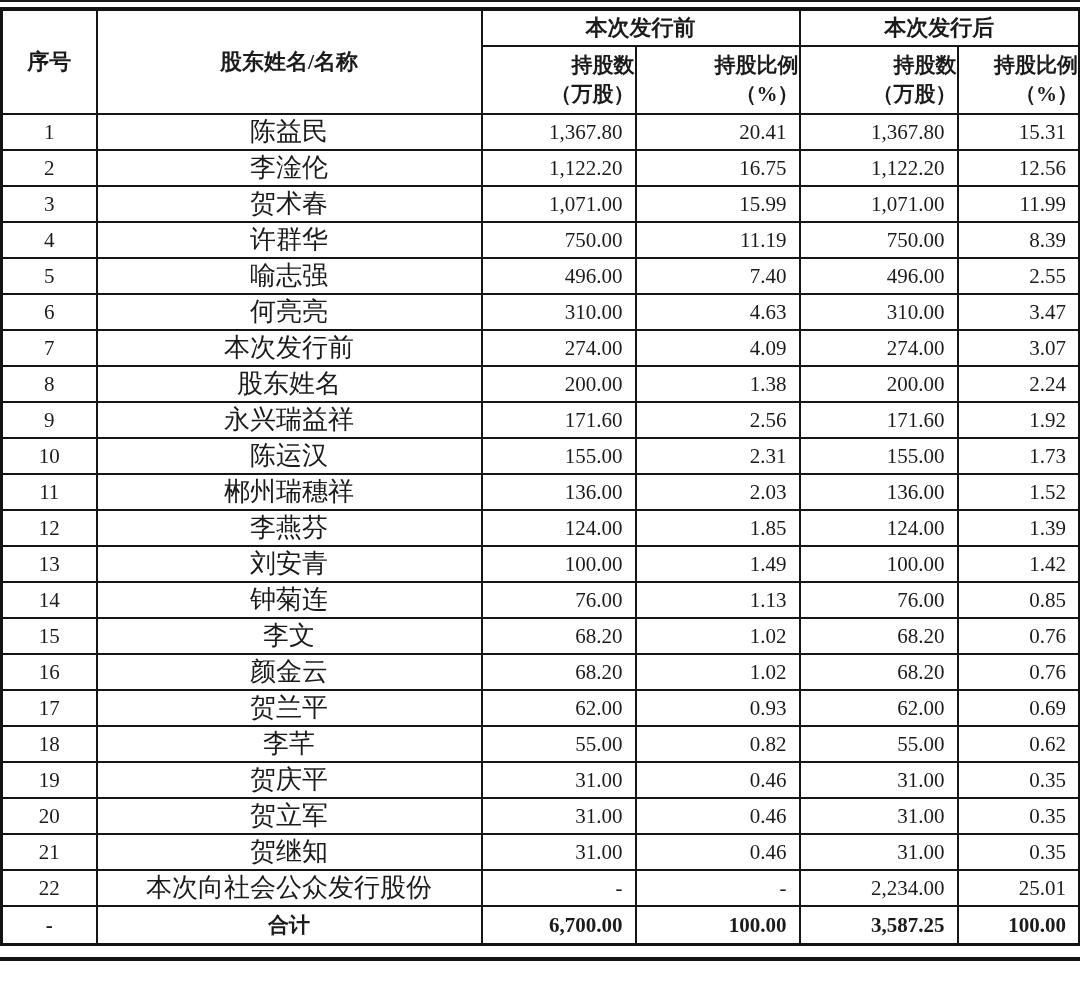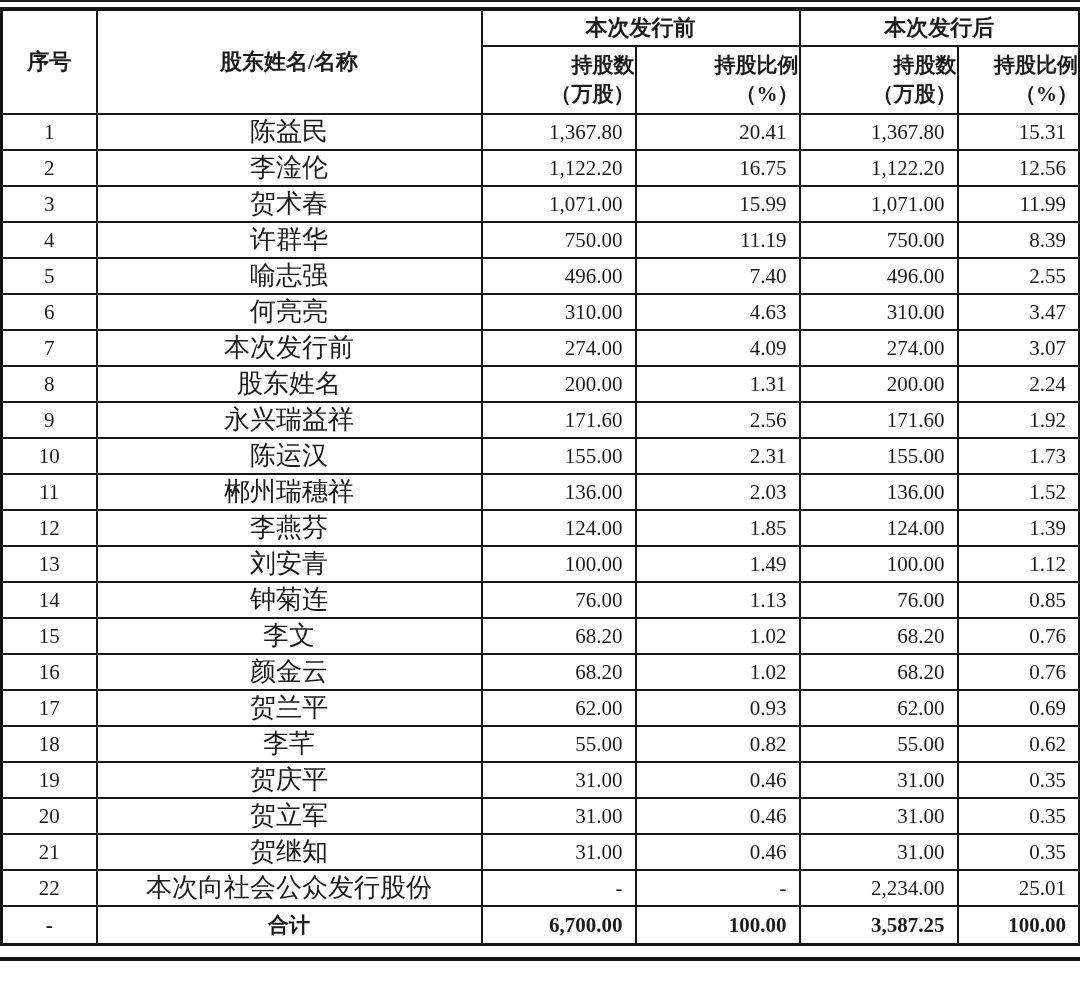--- a/index.html
+++ b/index.html
@@ -141,21 +141,21 @@
           <td class="ctr name">本次发行前</td>
           <td class="num">274.00</td>
           <td class="num">4.09</td>
           <td class="num">274.00</td>
           <td class="num">3.07</td>
         </tr>
         <tr>
           <td class="ctr">8</td>
           <td class="ctr name">股东姓名</td>
           <td class="num">200.00</td>
-          <td class="num">1.31</td>
+          <td class="num">1.38</td>
           <td class="num">200.00</td>
           <td class="num">2.24</td>
         </tr>
         <tr>
           <td class="ctr">9</td>
           <td class="ctr name">永兴瑞益祥</td>
           <td class="num">171.60</td>
           <td class="num">2.56</td>
           <td class="num">171.60</td>
           <td class="num">1.92</td>
@@ -183,21 +183,21 @@
           <td class="num">1.85</td>
           <td class="num">124.00</td>
           <td class="num">1.39</td>
         </tr>
         <tr>
           <td class="ctr">13</td>
           <td class="ctr name">刘安青</td>
           <td class="num">100.00</td>
           <td class="num">1.49</td>
           <td class="num">100.00</td>
-          <td class="num">1.12</td>
+          <td class="num">1.42</td>
         </tr>
         <tr>
           <td class="ctr">14</td>
           <td class="ctr name">钟菊连</td>
           <td class="num">76.00</td>
           <td class="num">1.13</td>
           <td class="num">76.00</td>
           <td class="num">0.85</td>
         </tr>
         <tr>

